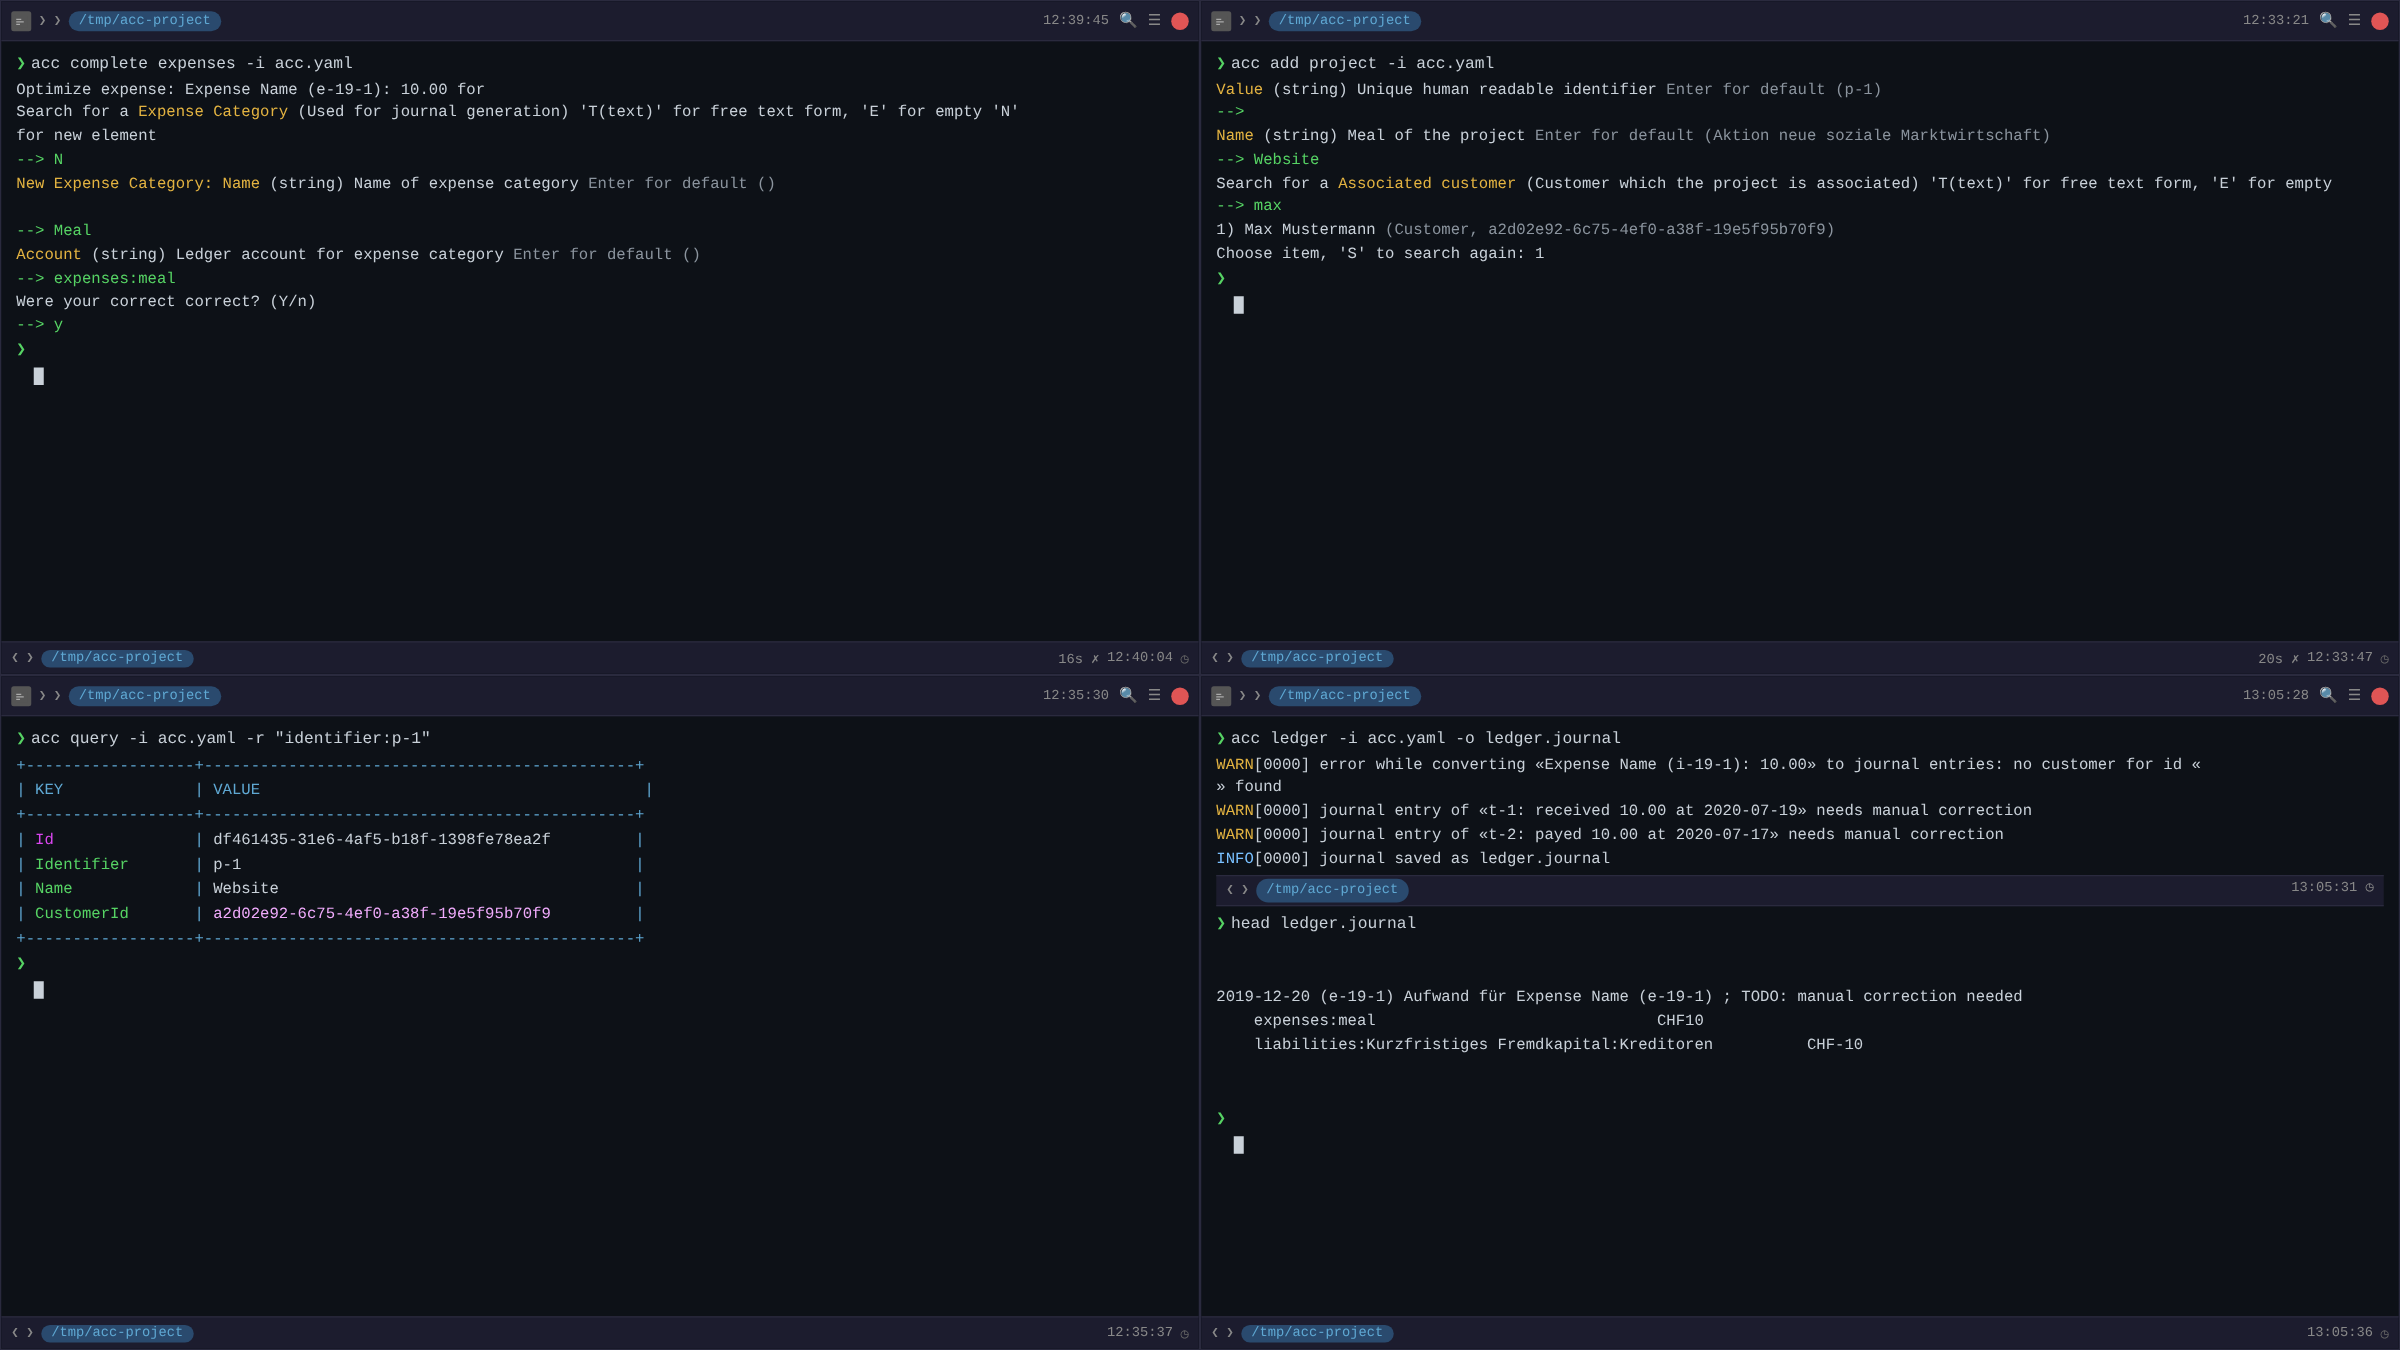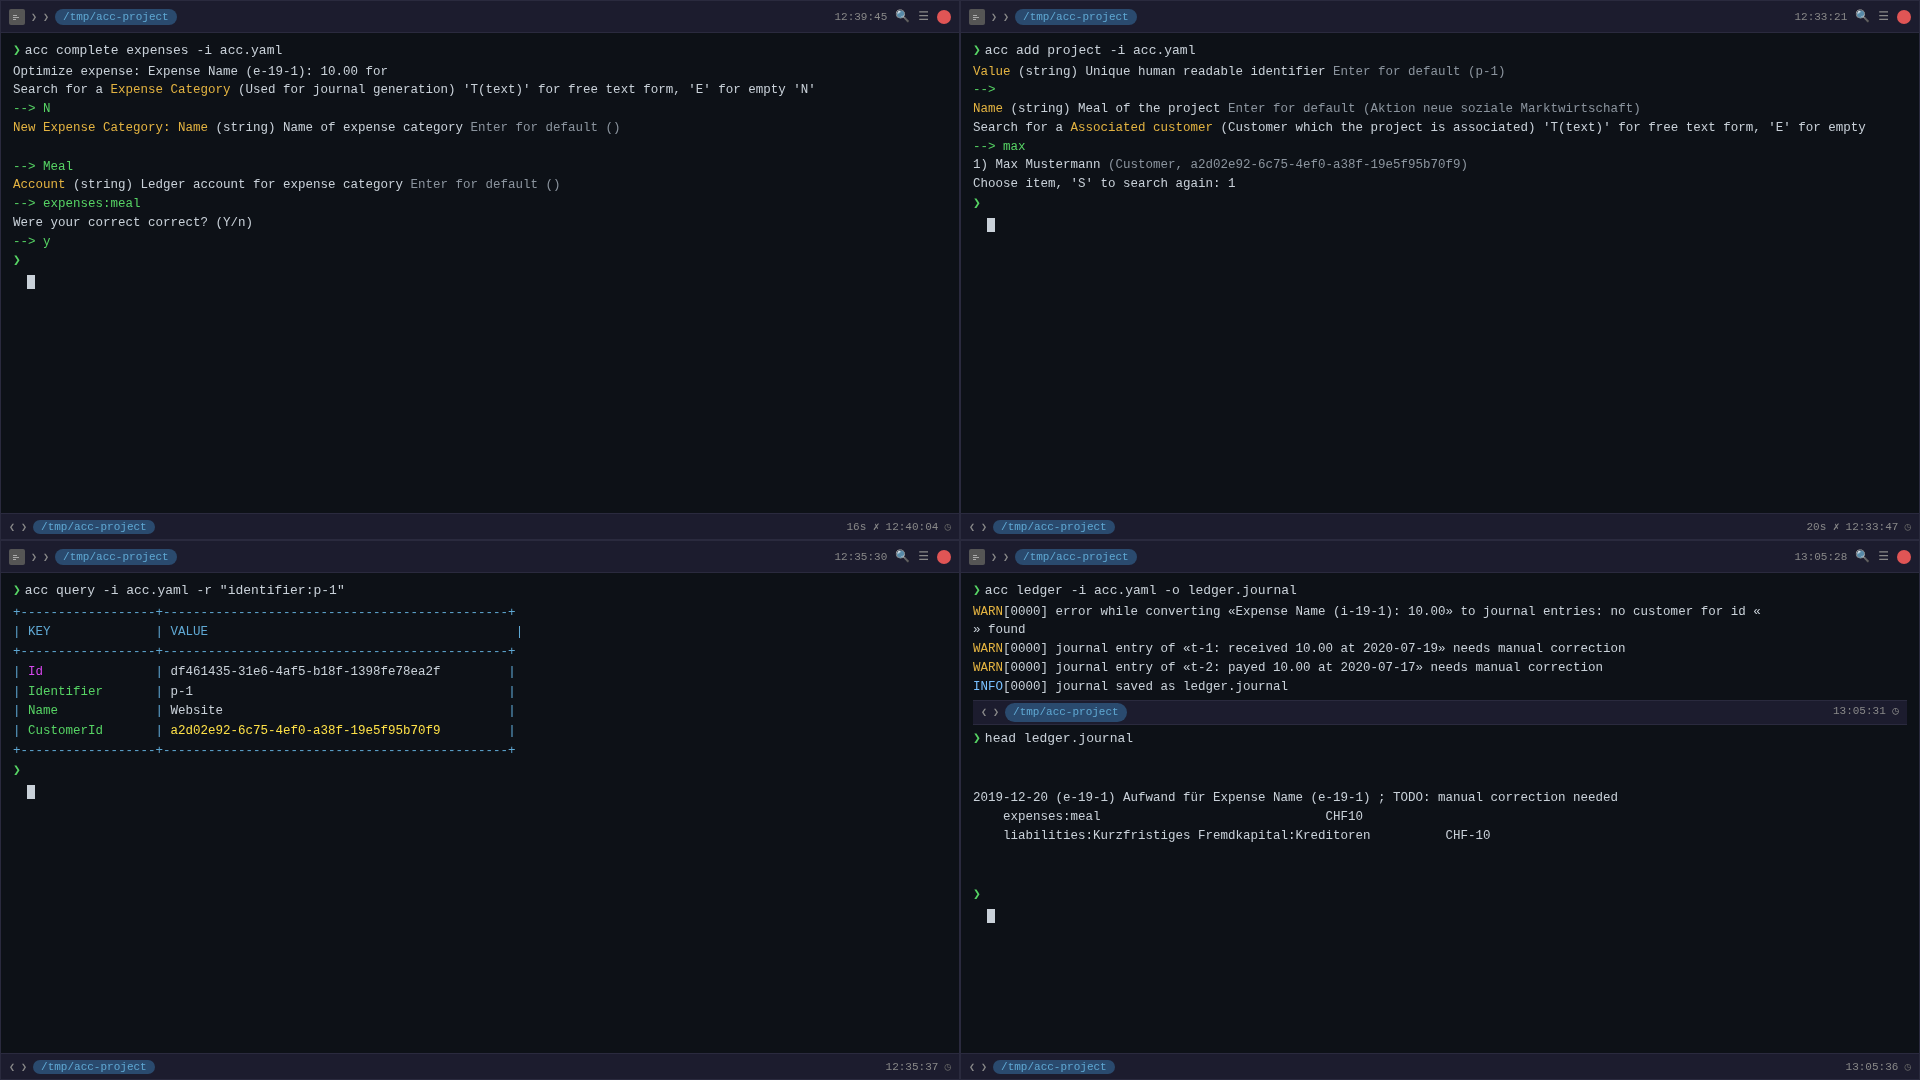--- a/index.html
+++ b/index.html
@@ -206,20 +206,23 @@
           <span class="prompt-symbol">❯</span>
           <span class="cmd-text"> acc complete expenses -i acc.yaml</span>
         </div>
         <div>
           <span style="white-space: pre-wrap; font-size: 12.5px; display: block;"><span class="c-white">Optimize expense: Expense Name (e-19-1): 10.00 for</span></span>
         </div>
         <div>
           <span style="white-space: pre-wrap; font-size: 12.5px; display: block;"><span class="c-white">Search for a </span><span class="c-yellow">Expense Category</span><span class="c-white"> (Used for journal generation) 'T(text)' for free text form, 'E' for empty 'N'</span></span>
         </div>
         <div>
+          <span style="white-space: pre-wrap; font-size: 12.5px; display: block;"><span class="c-white">for new element</span></span>
+        </div>
+        <div>
           <span style="white-space: pre-wrap; font-size: 12.5px; display: block;"><span class="c-green">--&gt; N</span></span>
         </div>
         <div>
           <span style="white-space: pre-wrap; font-size: 12.5px; display: block;"><span class="c-yellow">New Expense Category: Name</span><span class="c-white"> (string) Name of expense category </span><span class="c-gray">Enter for default ()</span></span>
         </div>
         <div>
           <span style="white-space: pre-wrap; font-size: 12.5px; display: block; margin-top: 20px;"><span class="c-green">--&gt; Meal</span></span>
         </div>
         <div>
           <span style="white-space: pre-wrap; font-size: 12.5px; display: block;"><span class="c-yellow">Account</span><span class="c-white"> (string) Ledger account for expense category </span><span class="c-gray">Enter for default ()</span></span>
@@ -281,20 +284,23 @@
         <div>
           <span style="white-space: pre-wrap; font-size: 12.5px; display: block;"><span class="c-yellow">Value</span><span class="c-white"> (string) Unique human readable identifier </span><span class="c-gray">Enter for default (p-1)</span></span>
         </div>
         <div>
           <span style="white-space: pre-wrap; font-size: 12.5px; display: block;"><span class="c-green">--&gt;</span></span>
         </div>
         <div>
           <span style="white-space: pre-wrap; font-size: 12.5px; display: block;"><span class="c-yellow">Name</span><span class="c-white"> (string) Meal of the project </span><span class="c-gray">Enter for default (Aktion neue soziale Marktwirtschaft)</span></span>
         </div>
         <div>
+          <span style="white-space: pre-wrap; font-size: 12.5px; display: block;"><span class="c-green">--&gt; Website</span></span>
+        </div>
+        <div>
           <span style="white-space: pre-wrap; font-size: 12.5px; display: block;"><span class="c-white">Search for a </span><span class="c-yellow">Associated customer</span><span class="c-white"> (Customer which the project is associated) 'T(text)' for free text form, '</span><span class="c-white">E' for empty</span></span>
         </div>
         <div>
           <span style="white-space: pre-wrap; font-size: 12.5px; display: block;"><span class="c-green">--&gt; max</span></span>
         </div>
         <div>
           <span style="white-space: pre-wrap; font-size: 12.5px; display: block;"><span class="c-white">1) Max Mustermann </span><span class="c-gray">(Customer, a2d02e92-6c75-4ef0-a38f-19e5f95b70f9)</span></span>
         </div>
         <div>
           <span style="white-space: pre-wrap; font-size: 12.5px; display: block;"><span class="c-white">Choose item, 'S' to search again: 1</span></span>
@@ -343,21 +349,21 @@
         <div class="prompt-line">
           <span class="prompt-symbol">❯</span>
           <span class="cmd-text"> acc query -i acc.yaml -r "identifier:p-1"</span>
         </div>
         <div><span class="table-line">+------------------+----------------------------------------------+</span></div>
         <div><span class="table-row-data"><span style="color: rgb(95, 168, 211);">| </span><span style="color: rgb(95, 168, 211);">KEY              </span><span style="color: rgb(95, 168, 211);">| </span><span style="color: rgb(95, 168, 211);">VALUE                                         </span><span style="color: rgb(95, 168, 211);">|</span></span></div>
         <div><span class="table-line">+------------------+----------------------------------------------+</span></div>
         <div><span class="table-row-data"><span style="color: rgb(95, 168, 211);">| </span><span style="color: #d946ef;">Id              </span><span style="color: rgb(95, 168, 211);"> | </span><span style="color: rgb(201, 209, 217);">df461435-31e6-4af5-b18f-1398fe78ea2f        </span><span style="color: rgb(95, 168, 211);"> |</span></span></div>
         <div><span class="table-row-data"><span style="color: rgb(95, 168, 211);">| </span><span style="color: rgb(86, 211, 100);">Identifier      </span><span style="color: rgb(95, 168, 211);"> | </span><span style="color: rgb(201, 209, 217);">p-1                                         </span><span style="color: rgb(95, 168, 211);"> |</span></span></div>
         <div><span class="table-row-data"><span style="color: rgb(95, 168, 211);">| </span><span style="color: rgb(86, 211, 100);">Name            </span><span style="color: rgb(95, 168, 211);"> | </span><span style="color: rgb(201, 209, 217);">Website                                     </span><span style="color: rgb(95, 168, 211);"> |</span></span></div>
-        <div><span class="table-row-data"><span style="color: rgb(95, 168, 211);">| </span><span style="color: rgb(86, 211, 100);">CustomerId      </span><span style="color: rgb(95, 168, 211);"> | </span><span style="color: #fde047;">a2d02e92-6c75-4ef0-a38f-19e5f95b70f9        </span><span style="color: rgb(95, 168, 211);"> |</span></span></div>
+        <div><span class="table-row-data"><span style="color: rgb(95, 168, 211);">| </span><span style="color: rgb(86, 211, 100);">CustomerId      </span><span style="color: rgb(95, 168, 211);"> | </span><span style="color: #f0abfc;">a2d02e92-6c75-4ef0-a38f-19e5f95b70f9        </span><span style="color: rgb(95, 168, 211);"> |</span></span></div>
         <div><span class="table-line">+------------------+----------------------------------------------+</span></div>
         <div class="prompt-line">
           <span class="prompt-symbol">❯</span>
         </div>
         <div style="margin-left: 14px;"><span class="cursor-block"></span></div>
       </div>
       <div class="terminal-footer">
         <div class="footer-left">
           <span class="chevron" style="font-size: 10px;">❮</span>
           <span class="chevron" style="font-size: 10px;">❯</span>

